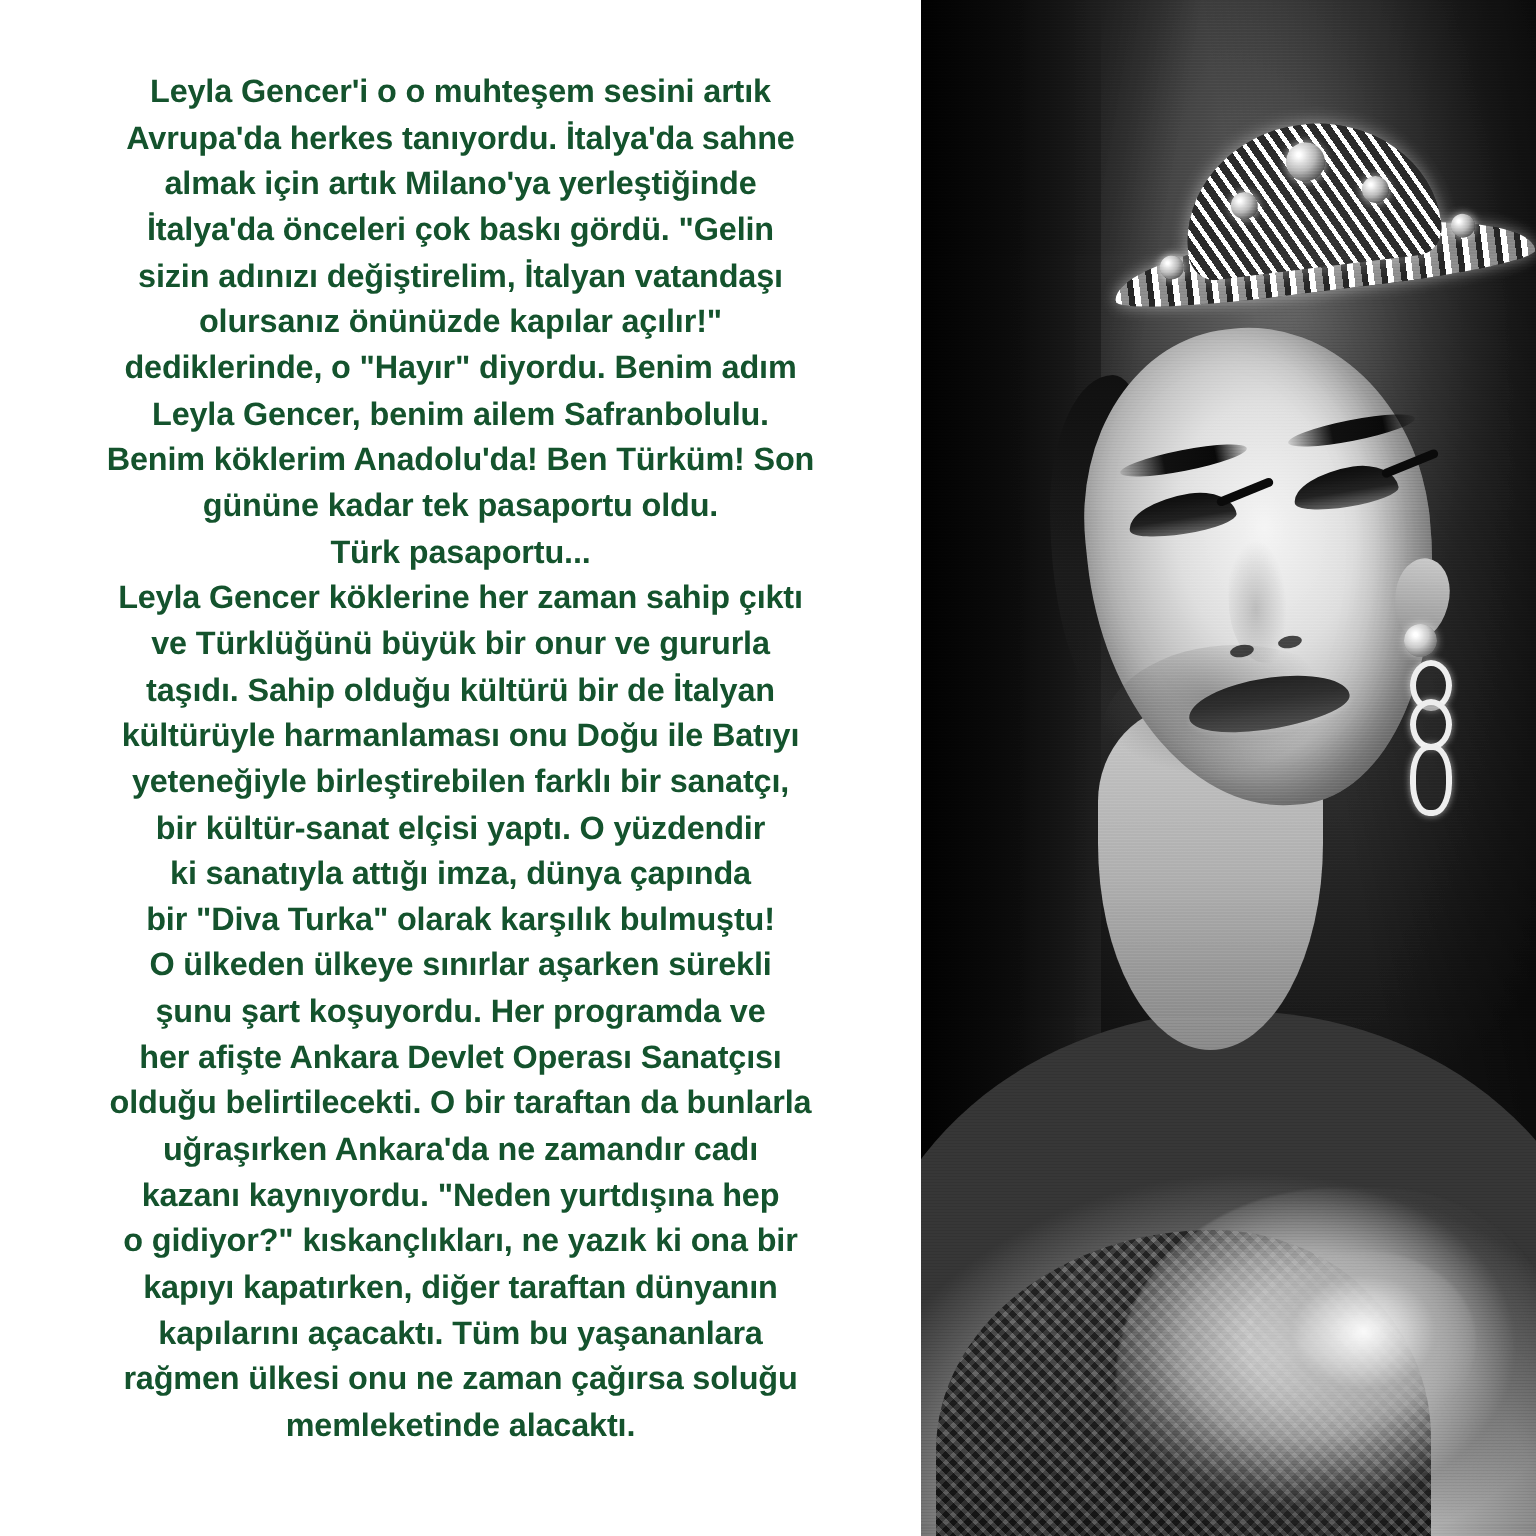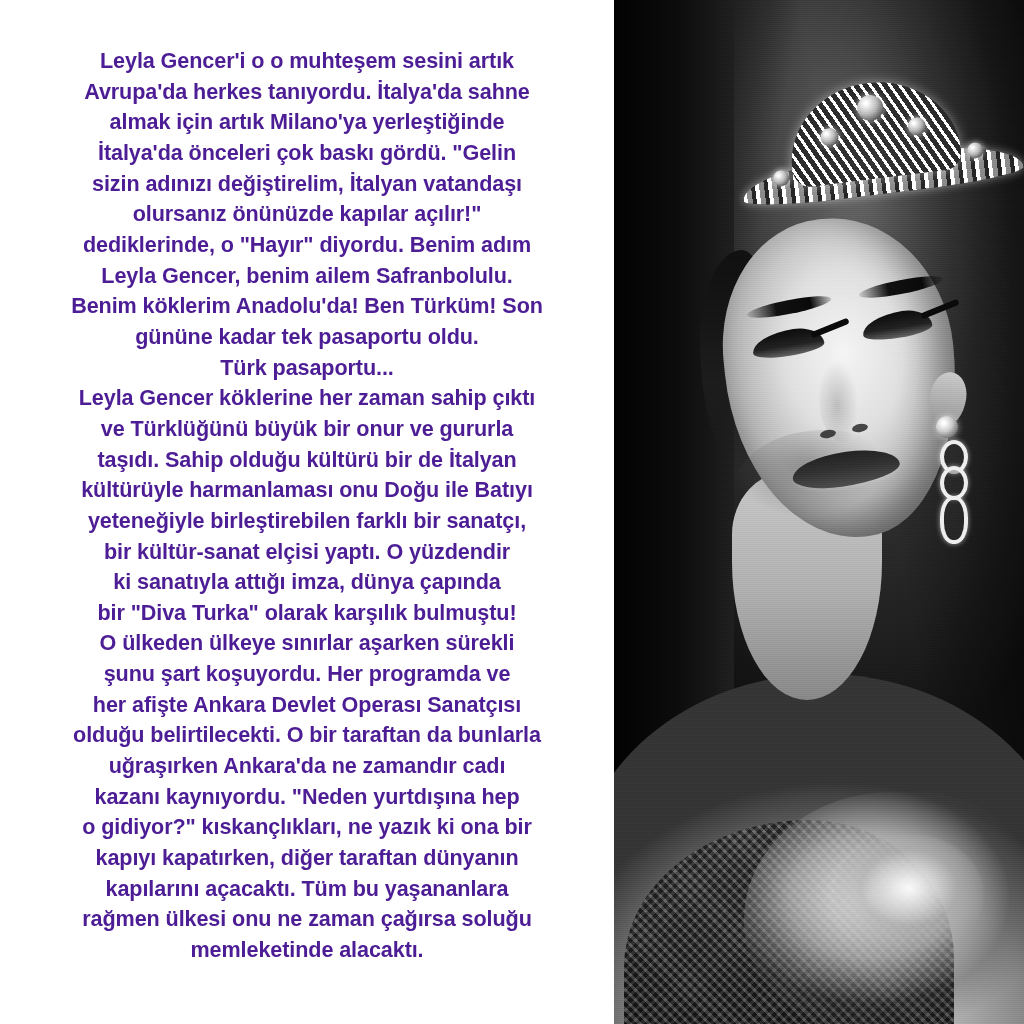--- a/index.html
+++ b/index.html
@@ -28,21 +28,21 @@
     display: flex;
     flex-direction: column;
     align-items: center;
   }
   .story {
     width: 100%;
     text-align: center;
     font-size: 21.6px;
     line-height: 1.42;
     font-weight: 700;
-    color: #4c1d95;
+    color: #14532d;
     letter-spacing: -0.1px;
     white-space: pre-line;
   }
   .image-panel {
     position: relative;
     width: 410px;
     height: 1024px;
     overflow: hidden;
     background: #111111;
   }

